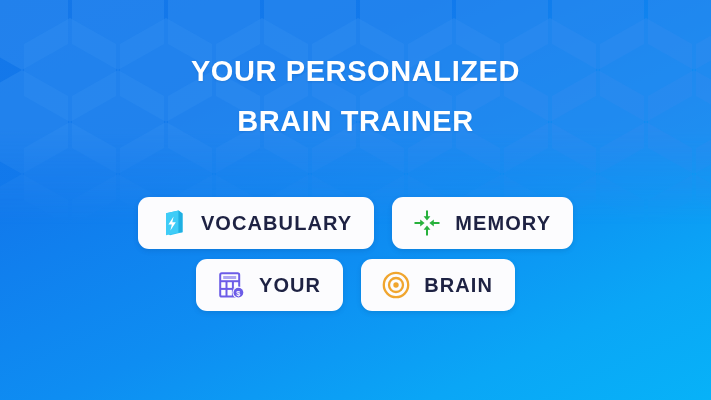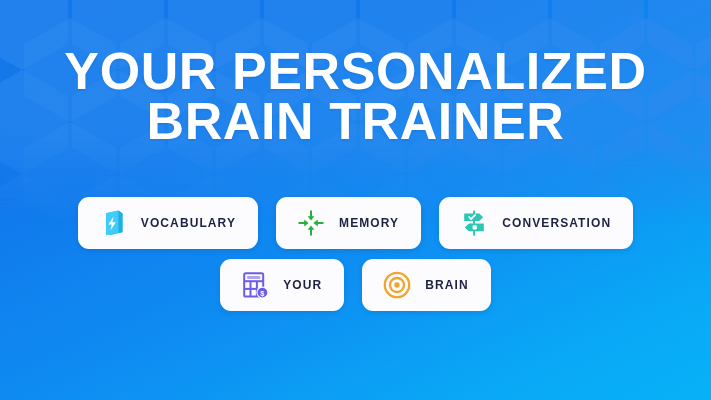--- a/index.html
+++ b/index.html
@@ -19,21 +19,21 @@
     -webkit-mask-image:linear-gradient(to bottom,rgba(0,0,0,1) 0%,rgba(0,0,0,1) 32%,rgba(0,0,0,0) 56%);
     mask-image:linear-gradient(to bottom,rgba(0,0,0,1) 0%,rgba(0,0,0,1) 32%,rgba(0,0,0,0) 56%);
     pointer-events:none;
   }
   .hexwrap svg{display:block;width:711px;height:400px;}
 
   .headline{
     position:absolute;left:0;right:0;top:46px;
     text-align:center;color:#ffffff;
     font-weight:bold;
-    font-size:52px;line-height:50px;
+    font-size:29px;line-height:50px;
     letter-spacing:0.6px;
     text-shadow:0 1px 2px rgba(10,60,130,0.18);
     white-space:nowrap;
   }
   .headline .l2{display:block;text-align:center;}
 
   .rows{
     position:absolute;left:0;right:0;top:197px;
   }
   .row{
@@ -53,21 +53,21 @@
   }
   .pill .ico{
     width:30px;height:30px;flex:0 0 30px;
     display:flex;align-items:center;justify-content:center;
     margin-right:13px;
   }
   .pill .ico svg{display:block;}
   .pill .lbl{
     color:#1E2243;
     font-weight:bold;
-    font-size:12px;
+    font-size:20px;
     letter-spacing:1.1px;
     white-space:nowrap;
   }
 </style>
 </head>
 <body>
 
 <div class="stage">
 
   <div class="hexwrap">
@@ -158,32 +158,20 @@
               <rect x="2.5" y="14" width="7" height="2"></rect>
               <polygon points="12.6,15 8.2,11.6 8.2,18.4"></polygon>
               <rect x="20.5" y="14" width="7" height="2"></rect>
               <polygon points="17.4,15 21.8,11.6 21.8,18.4"></polygon>
             </g>
           </svg>
         </span>
         <span class="lbl">MEMORY</span>
       </div>
 
-      <div class="pill">
-        <span class="ico">
-          <svg width="30" height="30" viewBox="0 0 30 30" xmlns="http://www.w3.org/2000/svg">
-            <rect x="14.1" y="2.6" width="1.9" height="25" fill="#2CC6B4"></rect>
-            <path d="M5.2 5.4 H20.2 L24.2 9.2 L20.2 13 H5.2 Z" fill="#2CC6B4"></path>
-            <path d="M9.8 15.6 H24.8 V23.2 H9.8 L5.8 19.4 Z" fill="#2CC6B4"></path>
-            <polyline points="10.2,9.1 12.1,11.0 16.0,7.1" fill="none" stroke="#FFFFFF" stroke-width="1.9" stroke-linecap="round" stroke-linejoin="round"></polyline>
-            <rect x="13.6" y="17.2" width="4.2" height="4.4" rx="0.8" fill="#FFFFFF"></rect>
-          </svg>
-        </span>
-        <span class="lbl">CONVERSATION</span>
-      </div>
 
     </div>
 
     <div class="row r2">
 
       <div class="pill">
         <span class="ico">
           <svg width="30" height="30" viewBox="0 0 30 30" xmlns="http://www.w3.org/2000/svg">
             <g stroke="#6C5CE7" stroke-width="2" fill="none">
               <rect x="4.2" y="3.2" width="19" height="23.4" rx="1.6"></rect>

